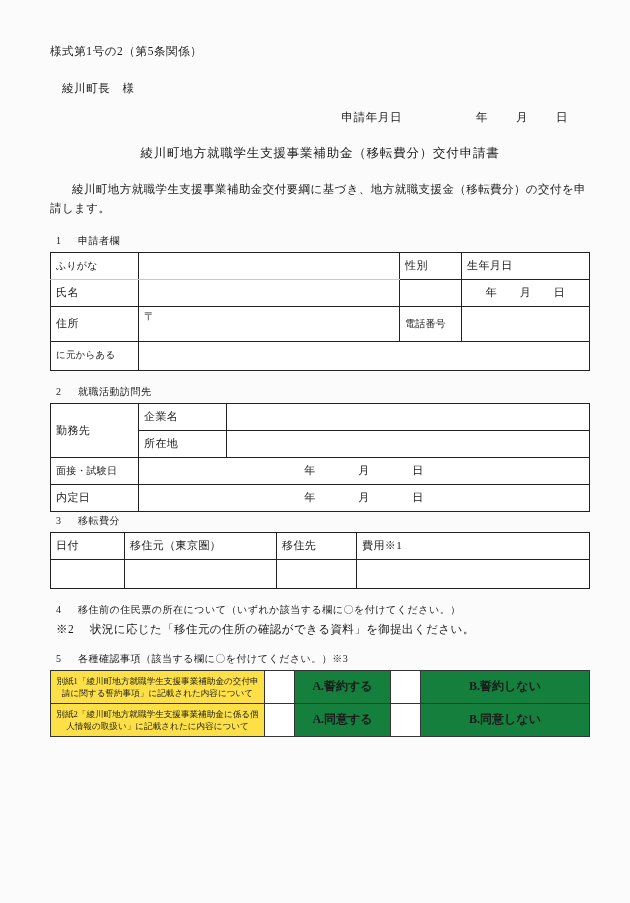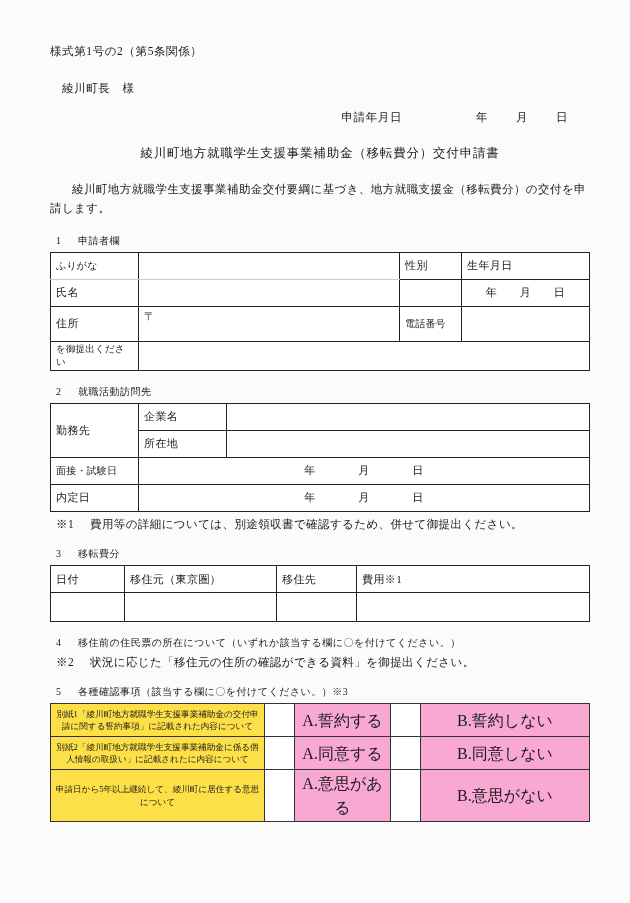--- a/index.html
+++ b/index.html
@@ -111,21 +111,21 @@
   table.confirm td {
     border: 1.1px solid #333;
     font-size: 8.6px;
     letter-spacing: 0px;
     padding: 2px 3px;
     vertical-align: middle;
     line-height: 1.45;
     background: #fff;
   }
   table.confirm td.desc { background:#fde047; text-align: center; }
-  table.confirm td.opt  { text-align: center; font-size: 16px; background:#f9a8d4; }
+  table.confirm td.opt  { text-align: center; font-size: 12px; background:#15803d;font-weight:bold; }
   table.confirm td.mark { background:#fff; }
   .sp12 { height: 12px; }
 </style>
 </head>
 <body>
 
 <div class="page">
 
   <div class="form-no">様式第1号の2（第5条関係）</div>
 
@@ -170,21 +170,21 @@
       </tr>
       <tr>
         <td class="lbl" style="height:34px">住所</td>
         <td class="blank postal" style="vertical-align:top;padding-top:2px">
           <span>〒</span>
         </td>
         <td class="lbl small">電話番号</td>
         <td class="blank"></td>
       </tr>
       <tr>
-        <td class="lbl tight" style="height:28px">を御提出ください</td>
+        <td class="lbl tight" style="height:28px">に元からある</td>
         <td class="blank" colspan="3"></td>
       </tr>
     </tbody>
   </table>
 
   <div class="sp12"></div>
 
   <div class="sec-head">
     <span class="num">2</span><span>就職活動訪問先</span>
   </div>
@@ -213,23 +213,20 @@
       </tr>
       <tr>
         <td class="lbl">内定日</td>
         <td class="blank ymd ymd-wide" colspan="2">
           <span class="u">年</span><span class="u">月</span><span class="u">日</span>
         </td>
       </tr>
     </tbody>
   </table>
 
-  <div class="note">
-    <span class="num">※1</span><span>費用等の詳細については、別途領収書で確認するため、併せて御提出ください。</span>
-  </div>
 
   <div class="sec-head">
     <span class="num">3</span><span>移転費分</span>
   </div>
 
   <table class="grid">
     <colgroup>
         <col style="width:74px">
         <col style="width:152px">
         <col style="width:80px">
@@ -282,23 +279,16 @@
         <td class="mark"></td>
         <td class="opt">B.誓約しない</td>
       </tr>
       <tr>
         <td class="desc" style="height:28px">別紙2「綾川町地方就職学生支援事業補助金に係る個人情報の取扱い」に記載されたに内容について</td>
         <td class="mark"></td>
         <td class="opt">A.同意する</td>
         <td class="mark"></td>
         <td class="opt">B.同意しない</td>
       </tr>
-      <tr>
-        <td class="desc" style="height:16px">申請日から5年以上継続して、綾川町に居住する意思について</td>
-        <td class="mark"></td>
-        <td class="opt">A.意思がある</td>
-        <td class="mark"></td>
-        <td class="opt">B.意思がない</td>
-      </tr>
     </tbody>
   </table>
 
 </div>
 
 </body></html>

